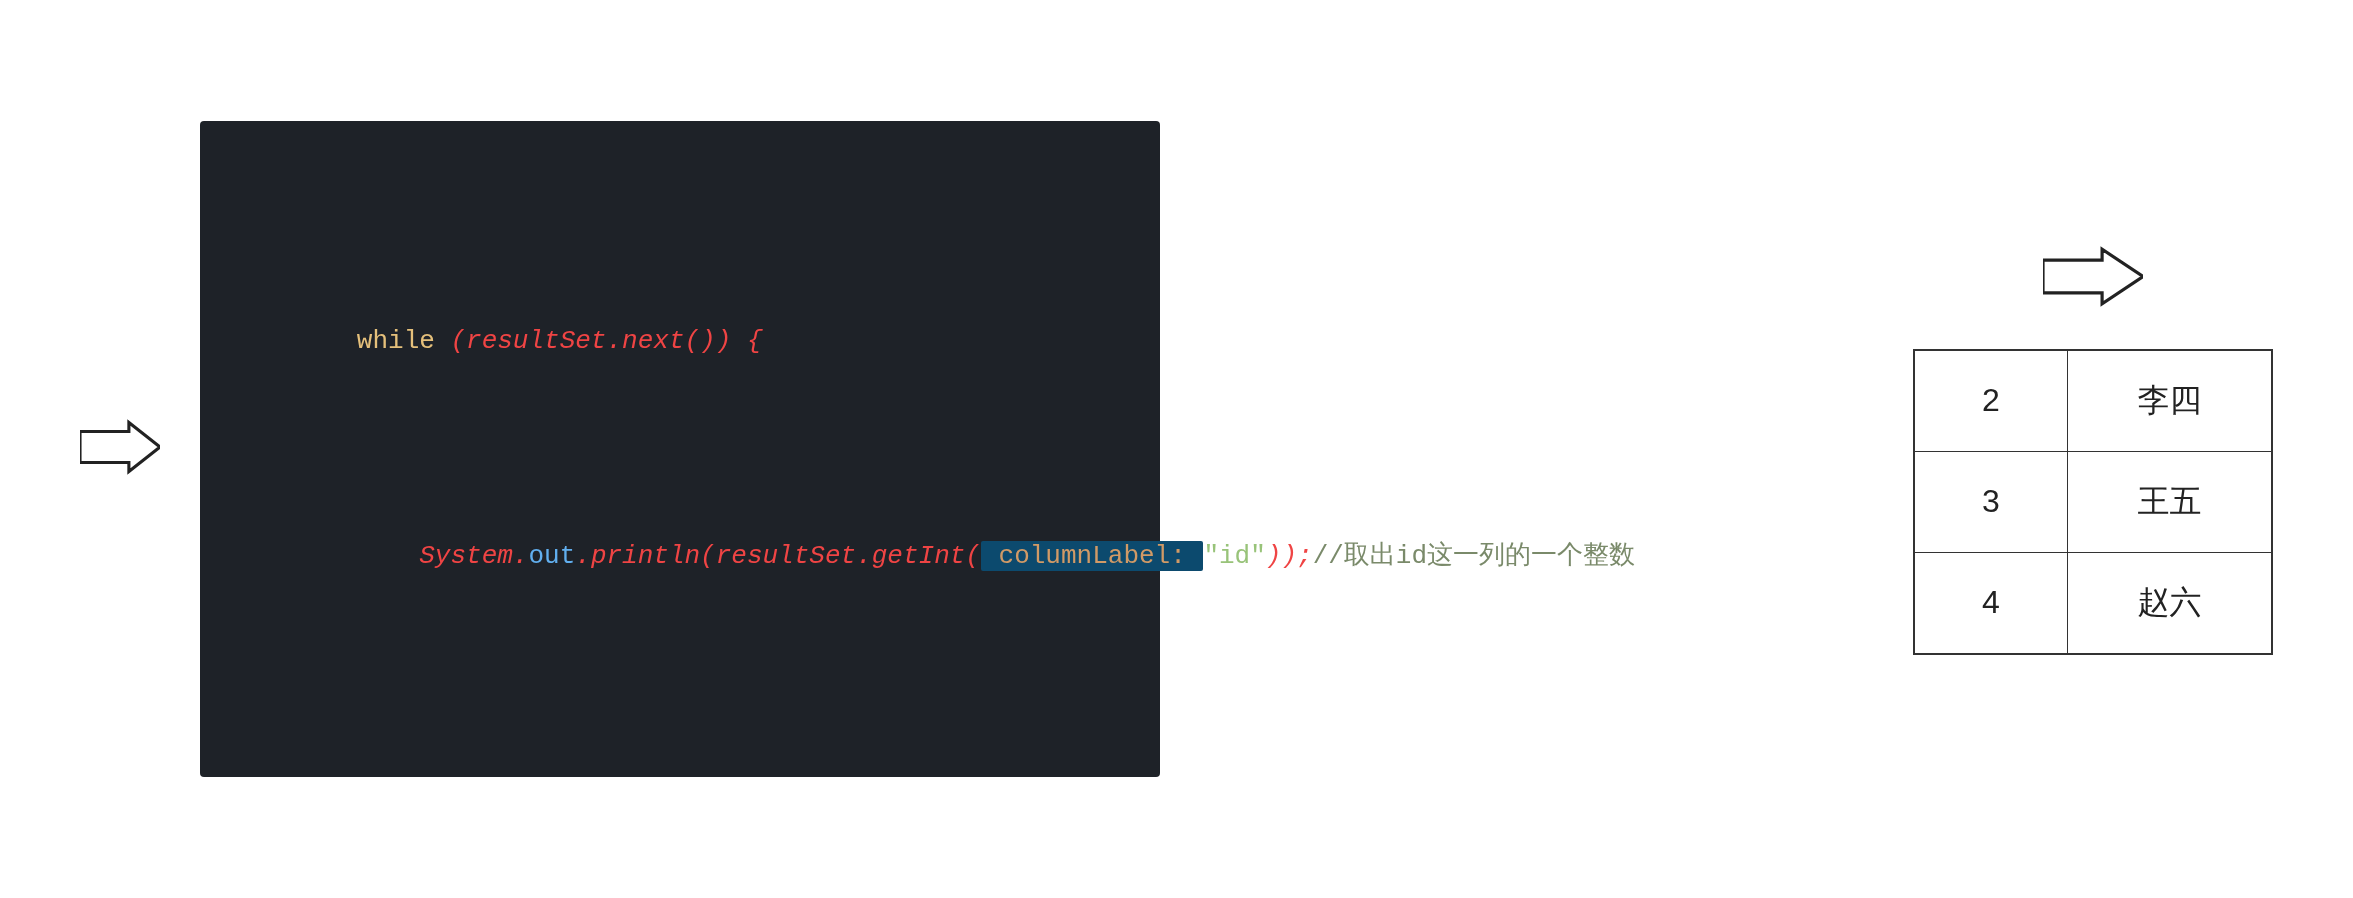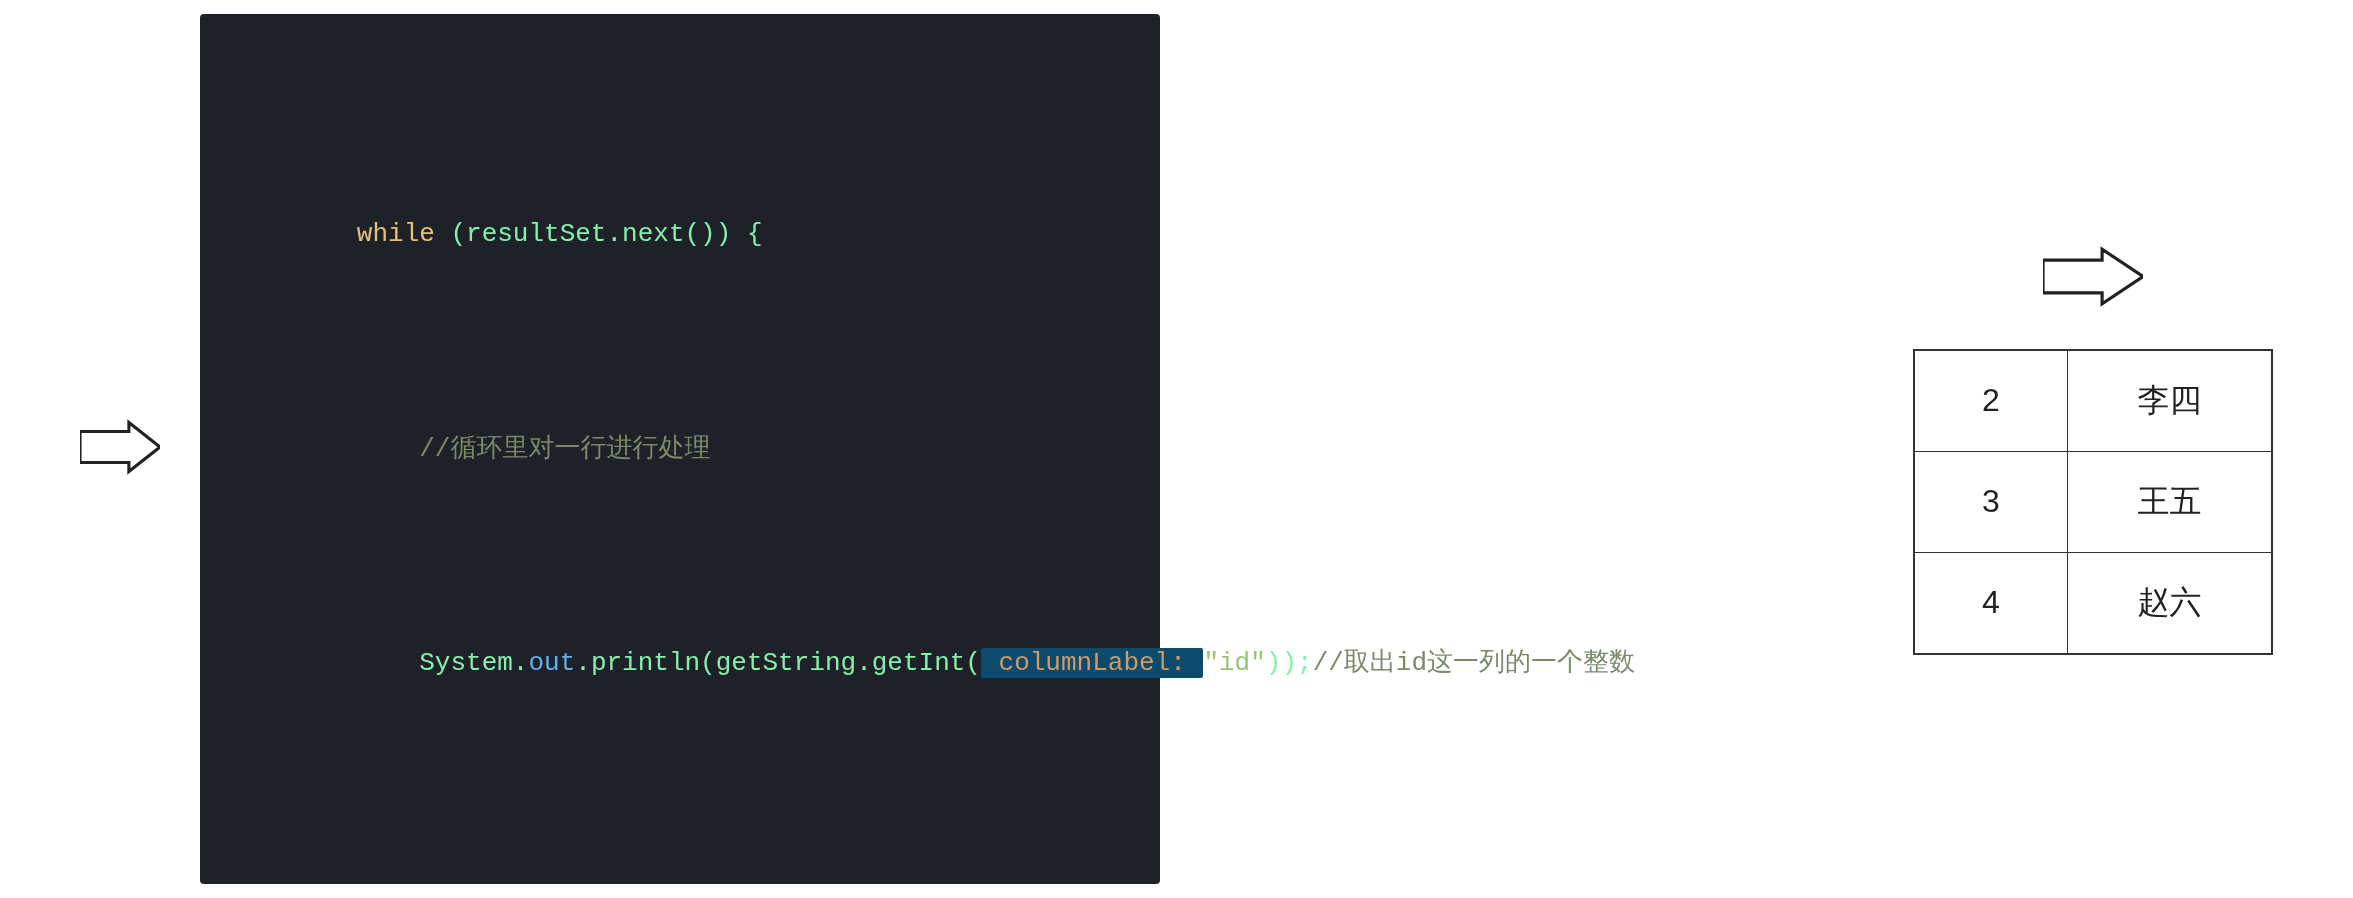--- a/index.html
+++ b/index.html
@@ -56,21 +56,21 @@
       white-space: pre;
     }
 
     .code-line {
       display: block;
     }
 
     
     .c-comment   { color: #7a8a6a; }
     .c-keyword   { color: #e5c07b; }
-    .c-white     { color: #86efac; }
+    .c-white     { color: #ef4444; font-style: italic; }
     .c-string    { color: #98c379; }
     .c-param-key { color: #d19a66; background: #0c4a6e; padding: 0 2px; border-radius: 2px; }
     .c-italic    { color: #61afef; }
 
     
     .right-section {
       display: flex;
       flex-direction: column;
       align-items: flex-start;
       gap: 30px;
@@ -123,24 +123,21 @@
         <polygon points="0,10 55,10 55,0 90,27.5 55,55 55,45 0,45" fill="white" stroke="#222" stroke-width="3.5"></polygon>
       </svg>
     </div>
 
     <div class="code-block">
       
       <span class="code-line">
         <span class="c-keyword">while</span><span class="c-white"> (resultSet.next()) {</span>
       </span>
       <span class="code-line">
-        <span class="c-comment">    //循环里对一行进行处理</span>
-      </span>
-      <span class="code-line">
-        <span class="c-white">    System.</span><span class="c-italic">out</span><span class="c-white">.println(getString.getInt(</span><span class="c-param-key"> columnLabel: </span><span class="c-string">"id"</span><span class="c-white">));</span><span class="c-comment">//取出id这一列的一个整数</span>
+        <span class="c-white">    System.</span><span class="c-italic">out</span><span class="c-white">.println(resultSet.getInt(</span><span class="c-param-key"> columnLabel: </span><span class="c-string">"id"</span><span class="c-white">));</span><span class="c-comment">//取出id这一列的一个整数</span>
       </span>
       
     </div>
 
   </div>
 
   <div class="right-section">
 
     <div class="top-arrow-container">
       <svg viewBox="0 0 110 60" xmlns="http://www.w3.org/2000/svg">

